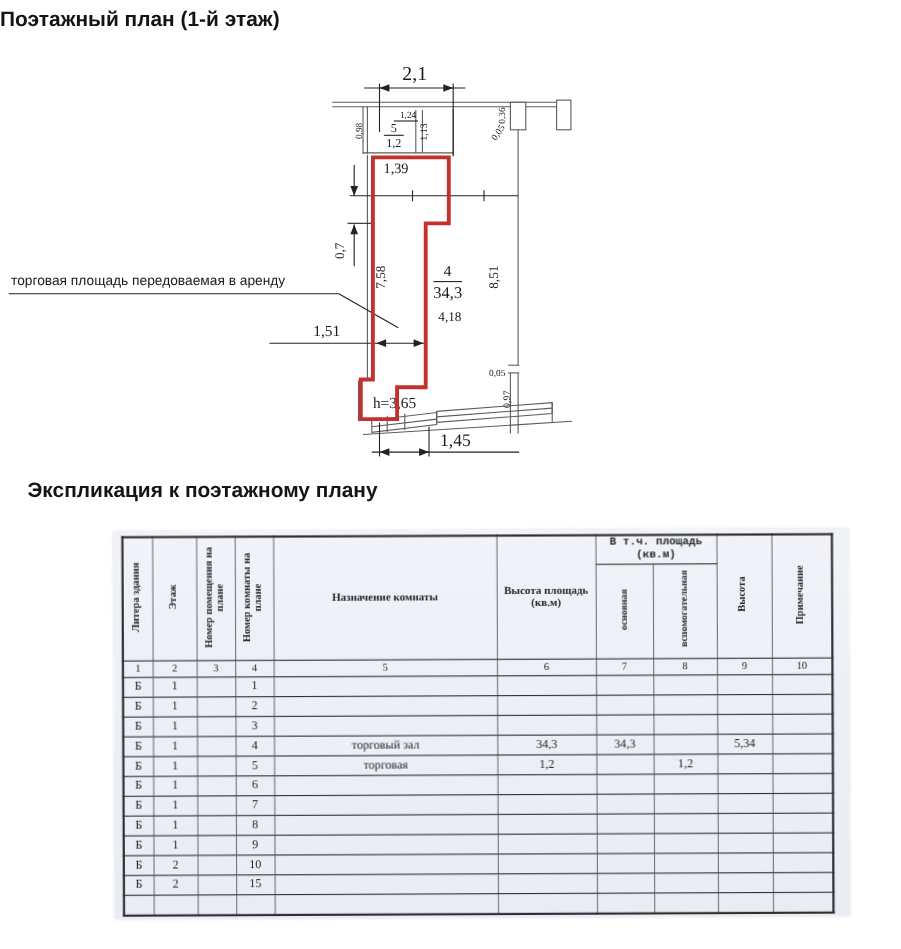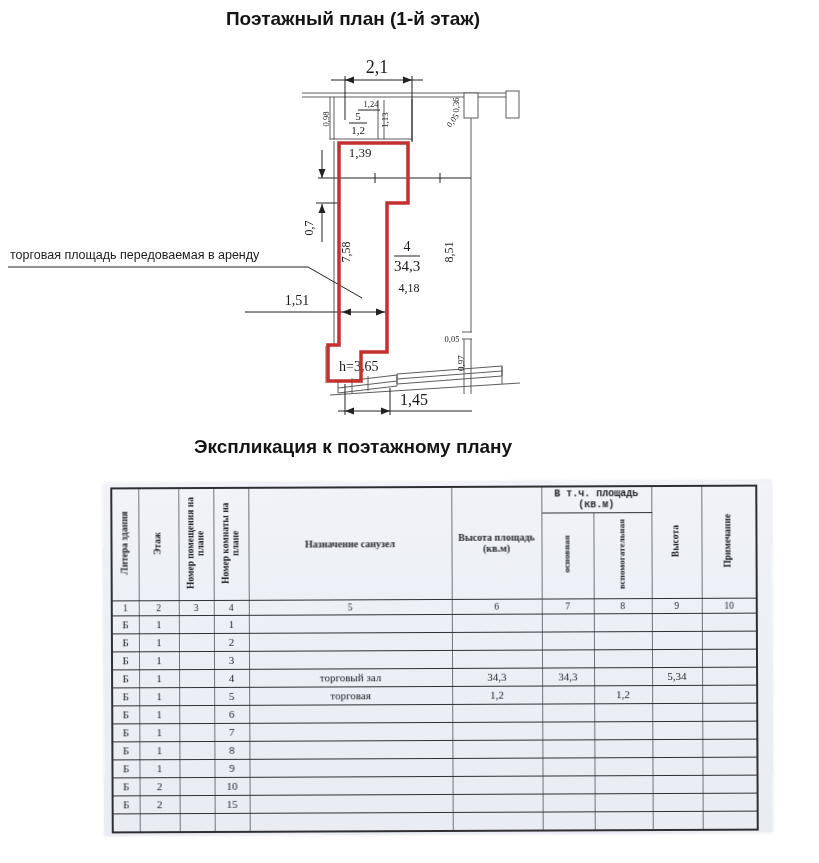--- a/index.html
+++ b/index.html
@@ -1,19 +1,19 @@
 <!DOCTYPE html>
 <html style="--outline-red: #c2312c; --wall-line: #5c5c5c; --dim-line: #222222; --scan-bg: #edf0f6; --table-line-dark: #2f2f33; --table-line-light: #70747c;"><head>
 <meta charset="utf-8">
 <style>
   html,body{margin:0;padding:0;background:#fff;}
   body{width:819px;height:863px;position:relative;font-family:"Liberation Sans",sans-serif;overflow:hidden;}
-  .title{position:absolute;left:0;width:706px;text-align:center;color:#141414;font-size:19px;font-weight:600;z-index:3;}
+  .title{position:absolute;left:0;width:706px;color:#141414;font-size:19px;font-weight:600;z-index:3;}
   #title-plan{top:8px;}
-  #title-expl{top:436px;}
+  #title-expl{top:436px;padding-left:25px;}
   #plan-svg{position:absolute;left:0;top:0;z-index:1;}
   .dim{font-family:"Liberation Serif",serif;fill:#1a1a1a;}
   .sans{font-family:"Liberation Sans",sans-serif;fill:#1a1a1a;}
   .red-outline{stroke:var(--outline-red);stroke-width:3.5;fill:none;stroke-linejoin:miter;}
   .walls{stroke:var(--wall-line);stroke-width:1;fill:none;}
   .dims{stroke:var(--dim-line);stroke-width:1;fill:none;}
   .arr{fill:var(--dim-line);stroke:none;}
   
   .scan{position:absolute;left:104px;top:482px;width:668px;height:352px;z-index:2;
         background:linear-gradient(180deg,#f1f3f8 0%,var(--scan-bg) 30%,#e9ecf3 100%);
@@ -139,21 +139,21 @@
         <col style="width:58px">
       <col style="width:50px">
         <col style="width:55px">
     </colgroup>
     <thead>
       <tr class="h1">
         <th rowspan="2"><span class="vt">Литера здания</span></th>
         <th rowspan="2"><span class="vt">Этаж</span></th>
         <th rowspan="2"><span class="vt">Номер помещения на плане</span></th>
         <th rowspan="2"><span class="vt">Номер комнаты на плане</span></th>
-        <th rowspan="2">Назначение санузел</th>
+        <th rowspan="2">Назначение комнаты</th>
         <th rowspan="2">Высота площадь (кв.м)</th>
         <th colspan="2" class="span-head">В т.ч. площадь (кв.м)</th>
         <th rowspan="2"><span class="vt">Высота</span></th>
         <th rowspan="2"><span class="vt">Примечание</span></th>
       </tr>
       <tr class="h2">
         <th><span class="vt vt-sub">основная</span></th>
         <th><span class="vt vt-sub">вспомогательная</span></th>
       </tr>
       <tr class="h3">

